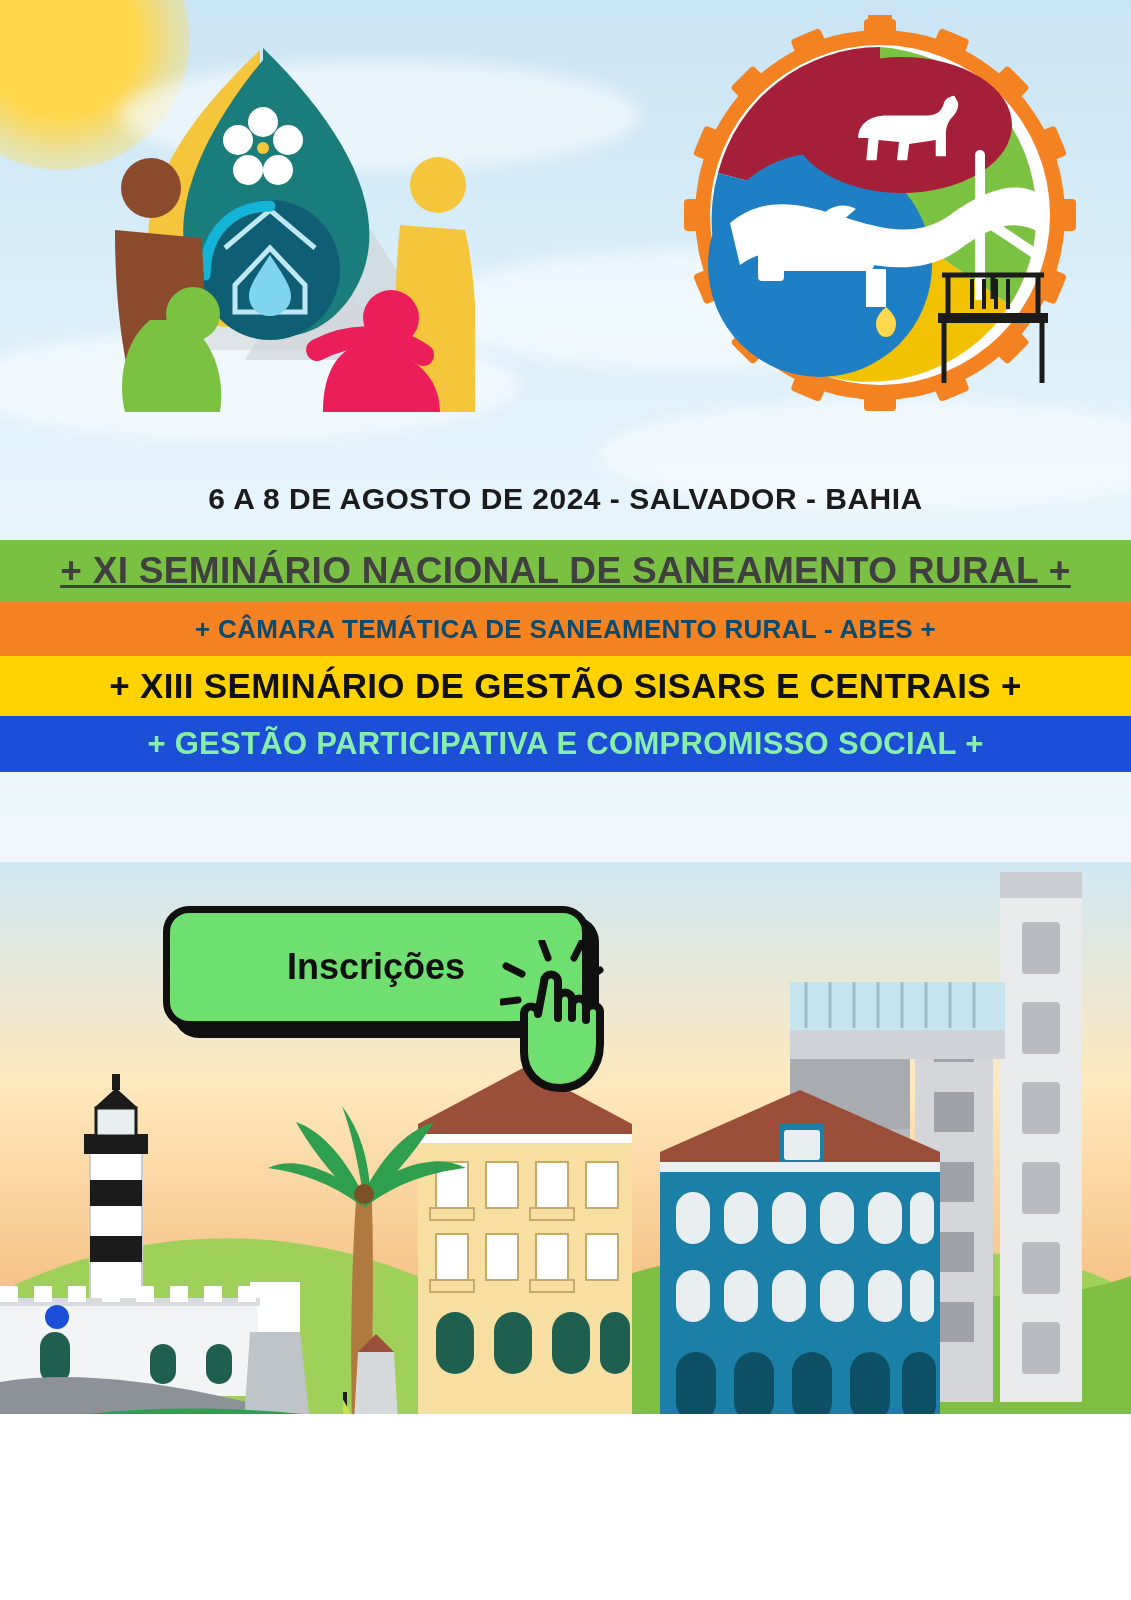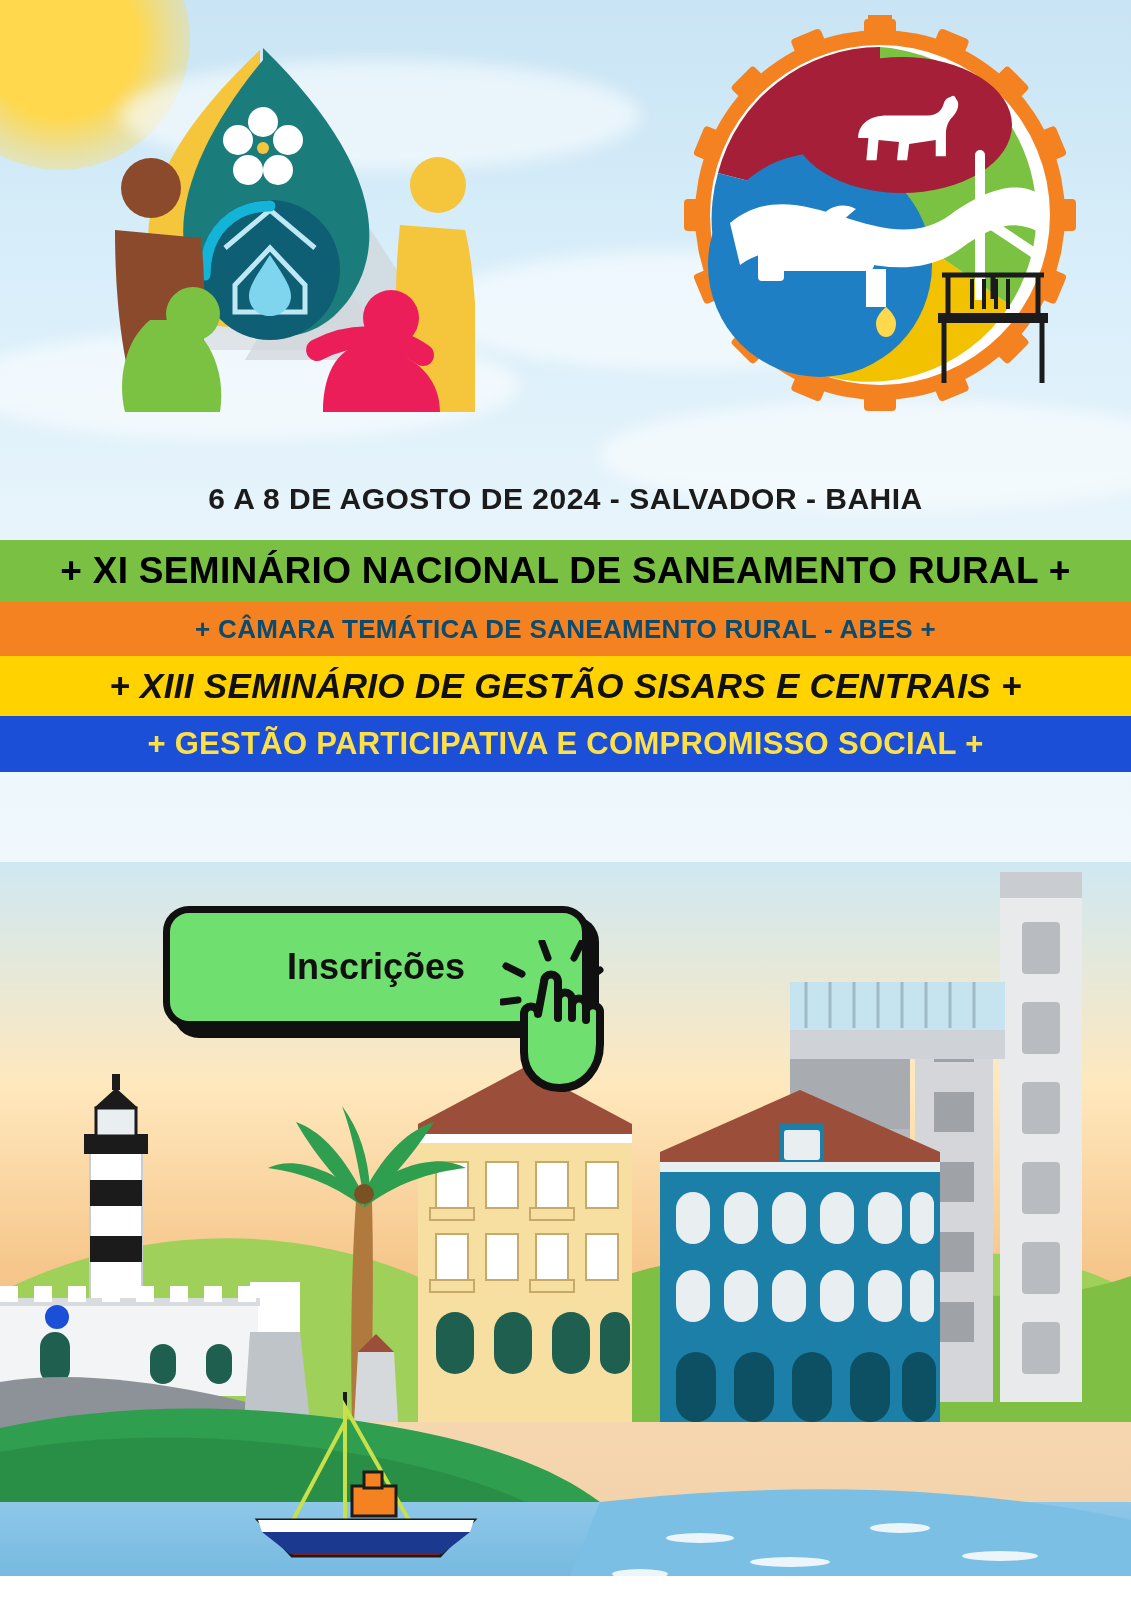--- a/index.html
+++ b/index.html
@@ -3,21 +3,21 @@
 <meta charset="utf-8">
 <style>
   html, body {
     margin: 0;
     padding: 0;
     background: #ffffff;
   }
   #poster {
     position: relative;
     width: 1131px;
-    height: 1576px;
+    height: 1414px;
     overflow: hidden;
     font-family: "Liberation Sans", sans-serif;
     background: linear-gradient(180deg, #cfe6f5 0%, #dff0fa 35%, #eaf6fc 55%, #f3f9fd 70%, #f7e9cf 80%, #f6d9b2 88%, #f2cfa6 100%);
   }
 
   
   .sky {
     position: absolute;
     left: 0; top: 0; width: 1131px; height: 880px;
     background: linear-gradient(180deg, #c9e4f4 0%, #d8eefa 30%, #e7f4fb 60%, #f0f8fc 100%);
@@ -70,25 +70,25 @@
   .band {
     width: 100%;
     display: flex;
     align-items: center;
     justify-content: center;
     text-align: center;
     font-weight: bold;
     white-space: nowrap;
     letter-spacing: 0.3px;
   }
-  .band-1 { height: 62px; background: #7ac143; color: #000000; font-size: 37px; }
+  .band-1 { height: 62px; background: #7ac143; color: #404040; font-size: 37px; text-decoration: underline; }
   .band-2 { height: 54px; background: #f58220; color: #0c4a6e; font-size: 26px; }
-  .band-3 { height: 60px; background: #ffd200; color: #111111; font-size: 35px; font-style: italic; }
+  .band-3 { height: 60px; background: #ffd200; color: #111111; font-size: 35px; }
   .band-4 { height: 50px; background: #e8271c; color: #ffffff; font-size: 29px; }
-  .band-5 { height: 56px; background: #1b4fd8; color: #fde047; font-size: 31px; }
+  .band-5 { height: 56px; background: #1b4fd8; color: #86efac; font-size: 31px; }
 
   
   .landscape {
     position: absolute;
     left: 0; top: 862px;
     width: 1131px; height: 738px;
     overflow: hidden;
   }
 
   

